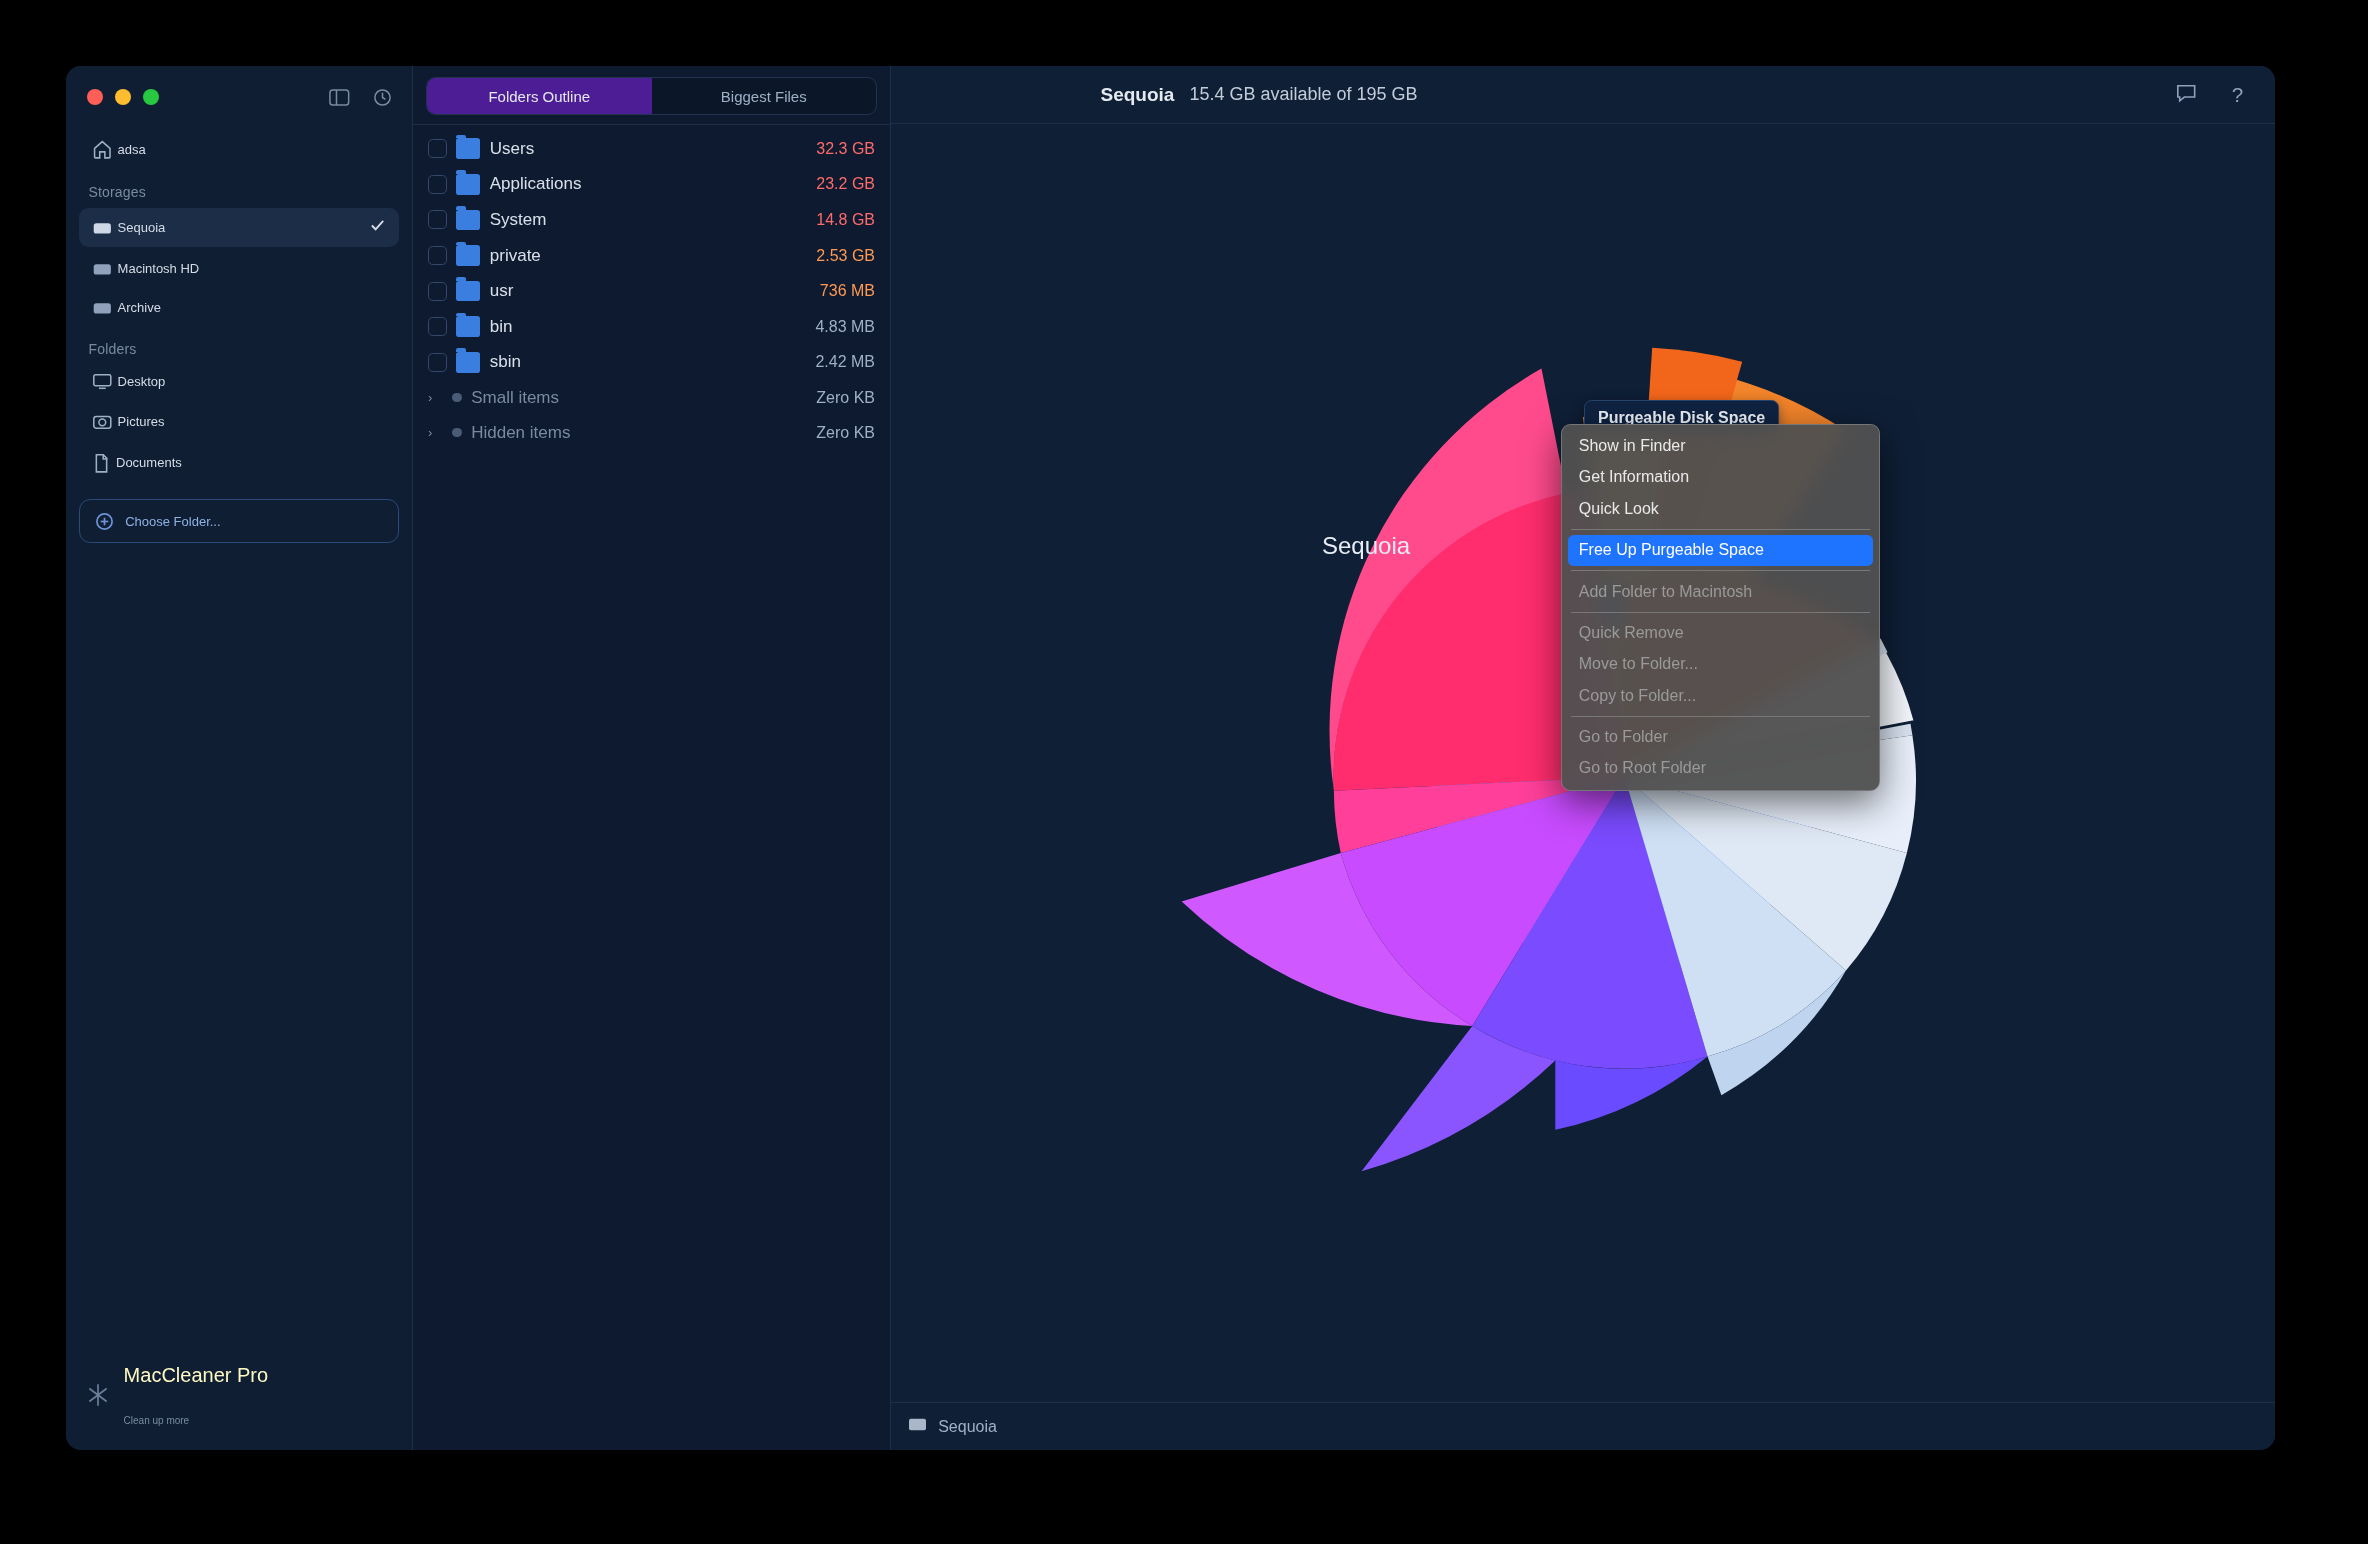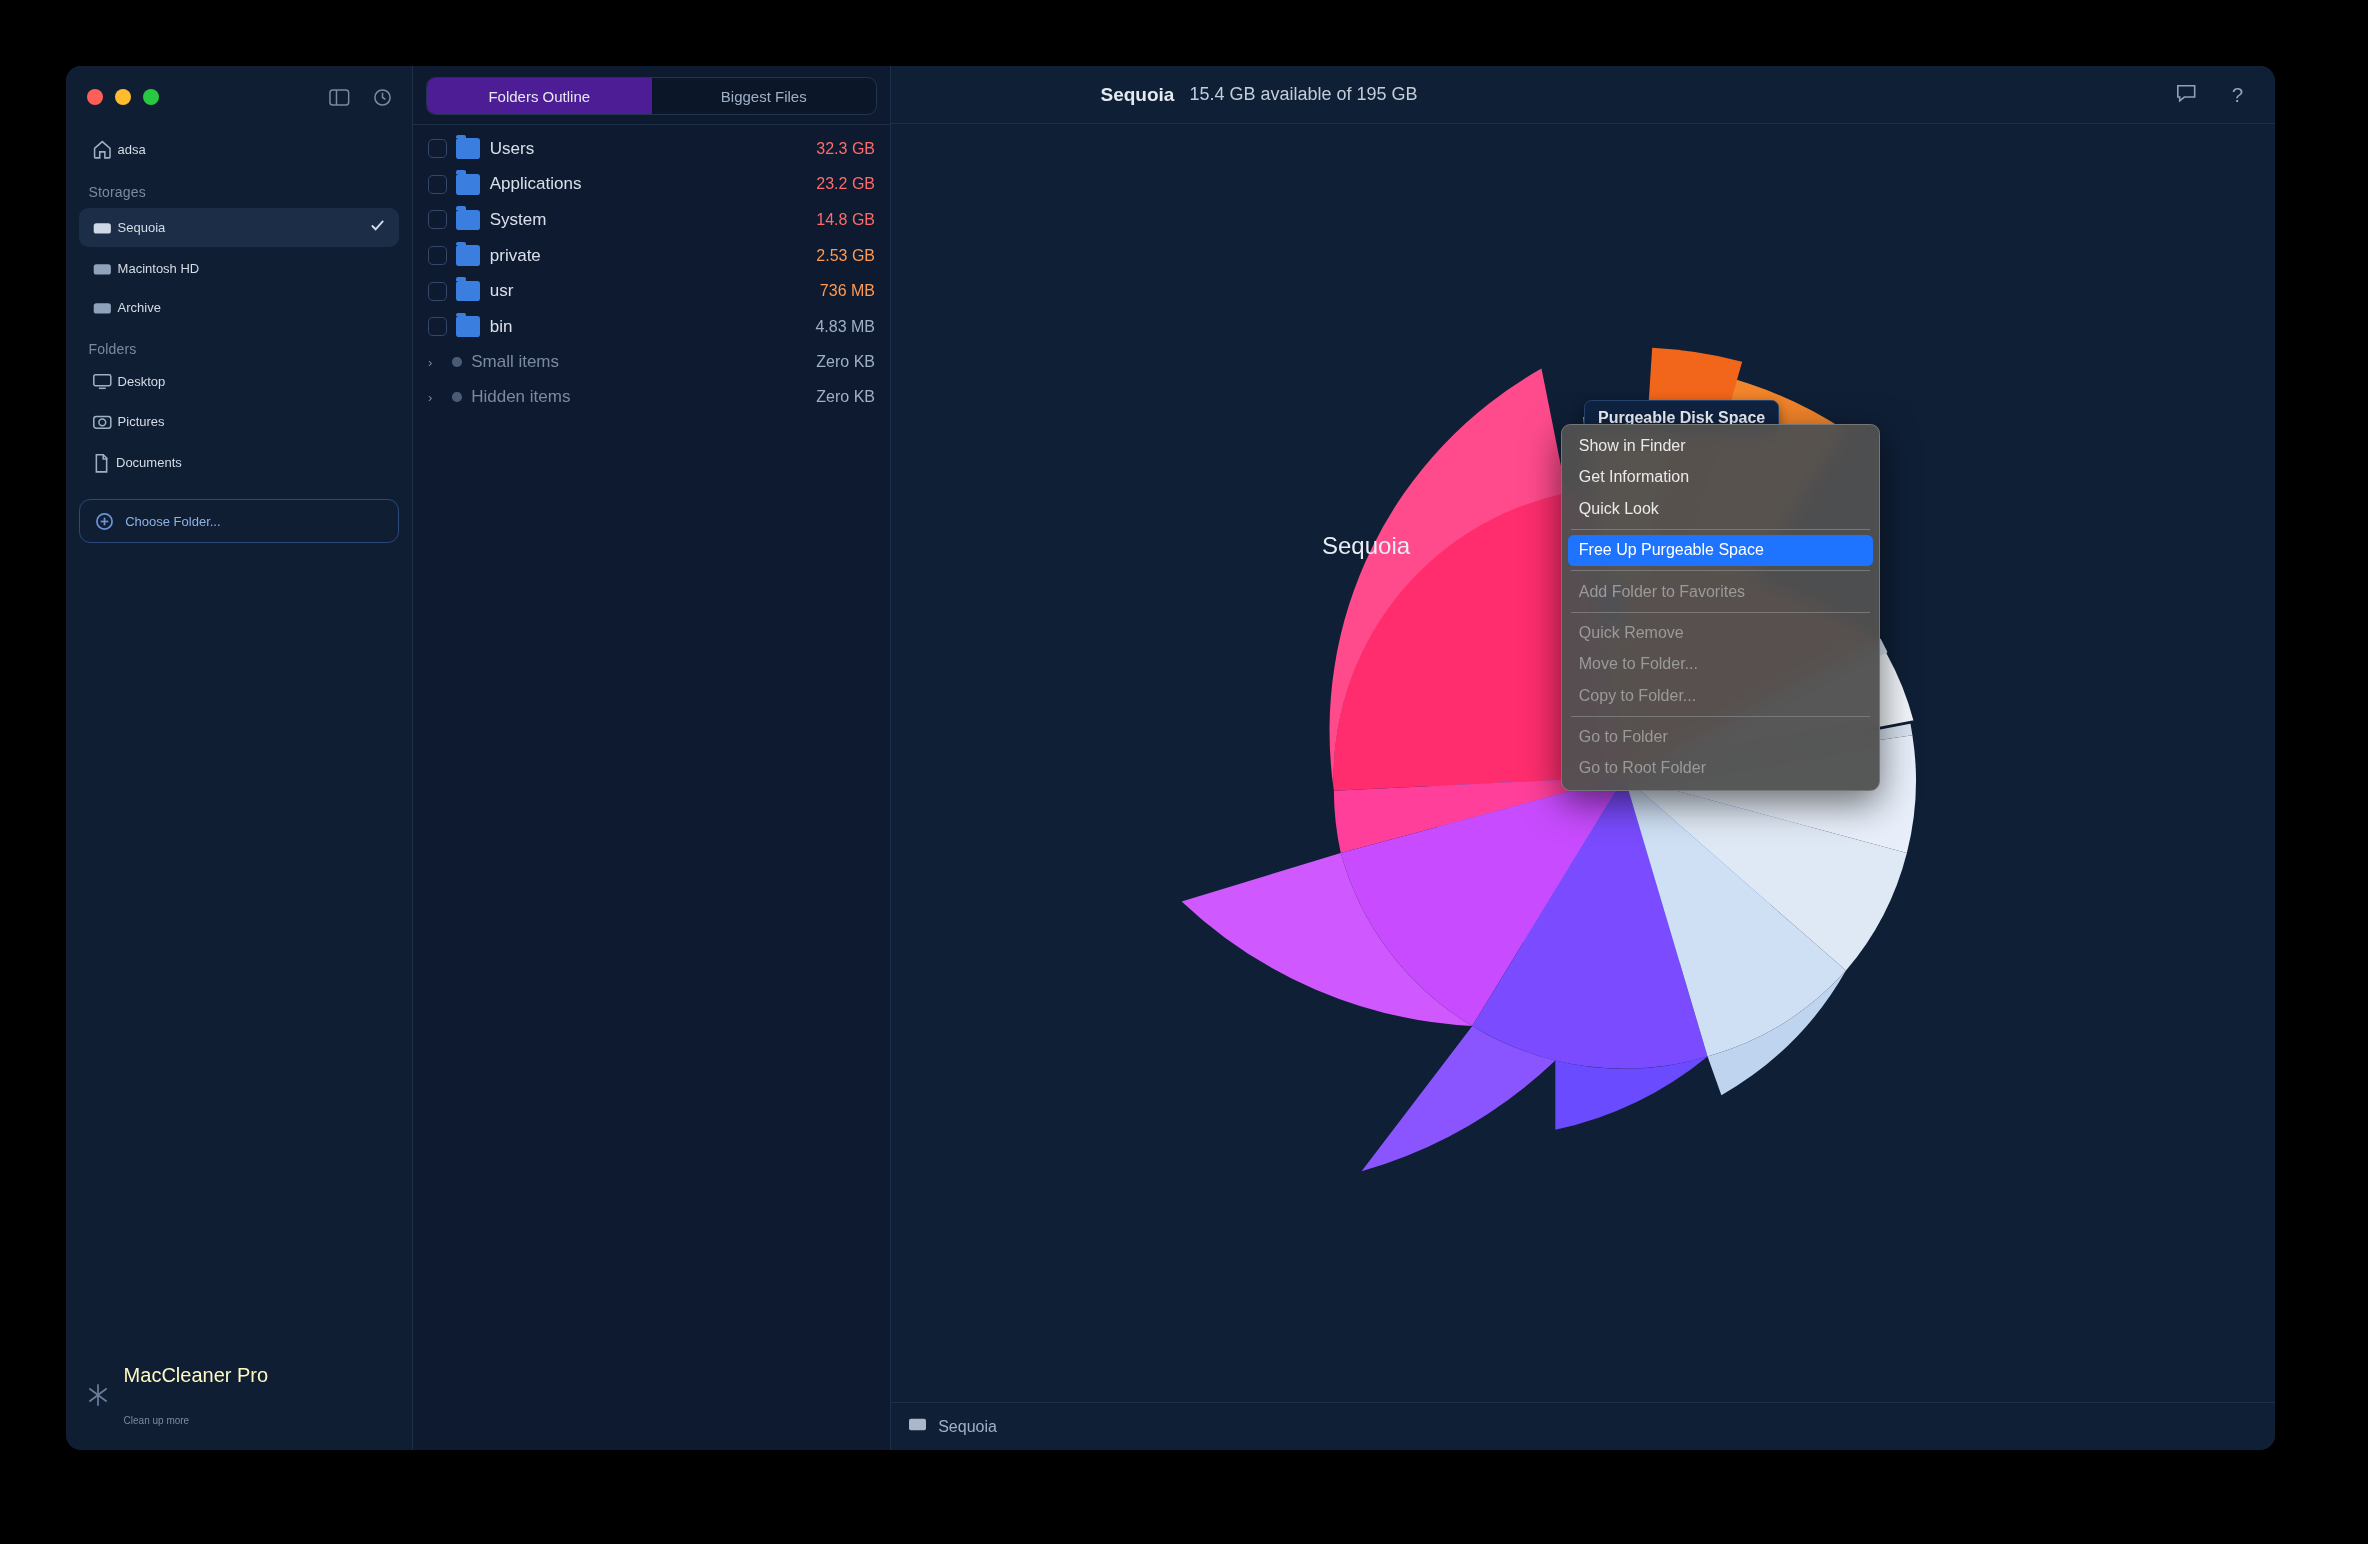--- a/index.html
+++ b/index.html
@@ -273,20 +273,26 @@
             <span class="folder"></span>
             <span class="name">usr</span>
             <span class="size orange">736 MB</span>
           </div>
           <div class="frow">
             <span class="cb"></span>
             <span class="folder"></span>
             <span class="name">bin</span>
             <span class="size dim">4.83 MB</span>
           </div>
+          <div class="frow">
+            <span class="cb"></span>
+            <span class="folder"></span>
+            <span class="name">sbin</span>
+            <span class="size dim">2.42 MB</span>
+          </div>
           <div class="frow meta">
             <span class="chev">›</span>
             <span class="bullet"></span>
             <span class="name" style="color:#7a8aa0">Small items</span>
             <span class="size dim">Zero KB</span>
           </div>
           <div class="frow meta">
             <span class="chev">›</span>
             <span class="bullet"></span>
             <span class="name" style="color:#7a8aa0">Hidden items</span>
@@ -346,21 +352,21 @@
         <span>Purgeable Disk Space</span>
       </div>
 
       <div class="context" style="left:670px;top:300px;" id="context">
             <div class="item">Show in Finder</div>
             <div class="item">Get Information</div>
             <div class="item">Quick Look</div>
             <hr>
             <div class="item hl">Free Up Purgeable Space</div>
             <hr>
-            <div class="item disabled">Add Folder to Favorites</div>
+            <div class="item disabled">Add Folder to Macintosh</div>
             <hr>
             <div class="item disabled">Quick Remove</div>
             <div class="item disabled">Move to Folder...</div>
             <div class="item disabled">Copy to Folder...</div>
             <hr>
             <div class="item disabled">Go to Folder</div>
             <div class="item disabled">Go to Root Folder</div>
           </div>
     </div>
 

